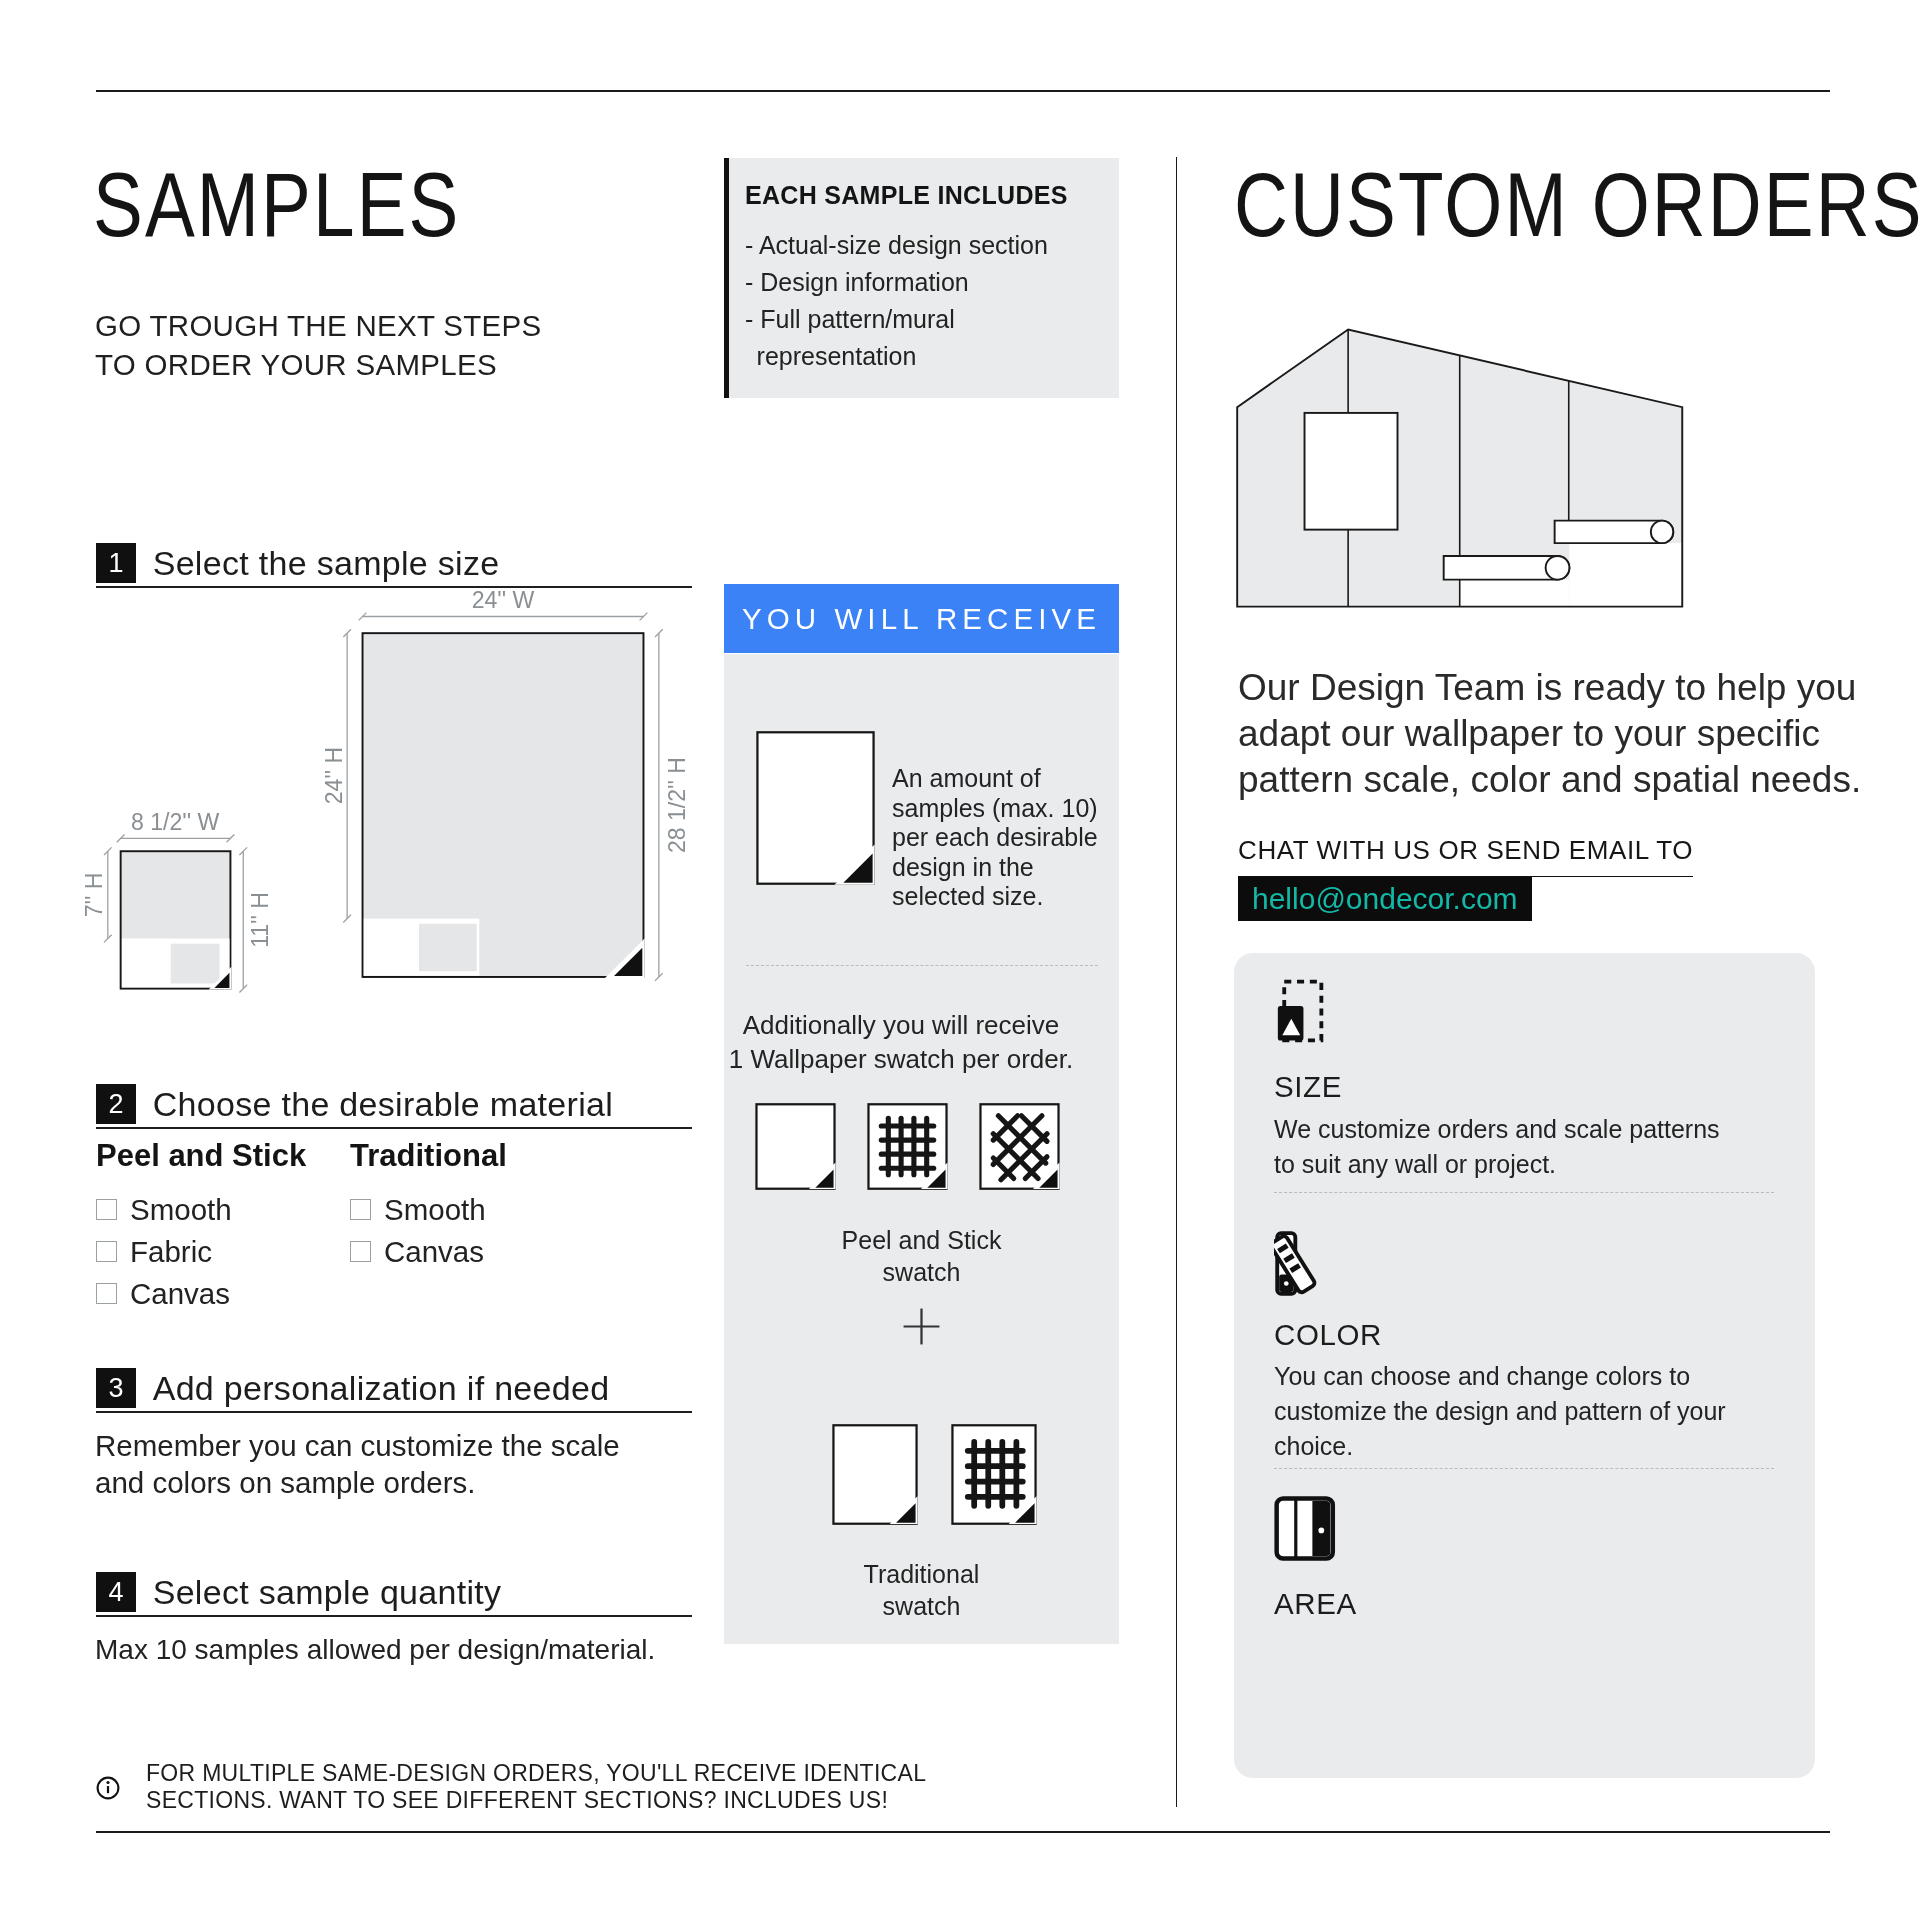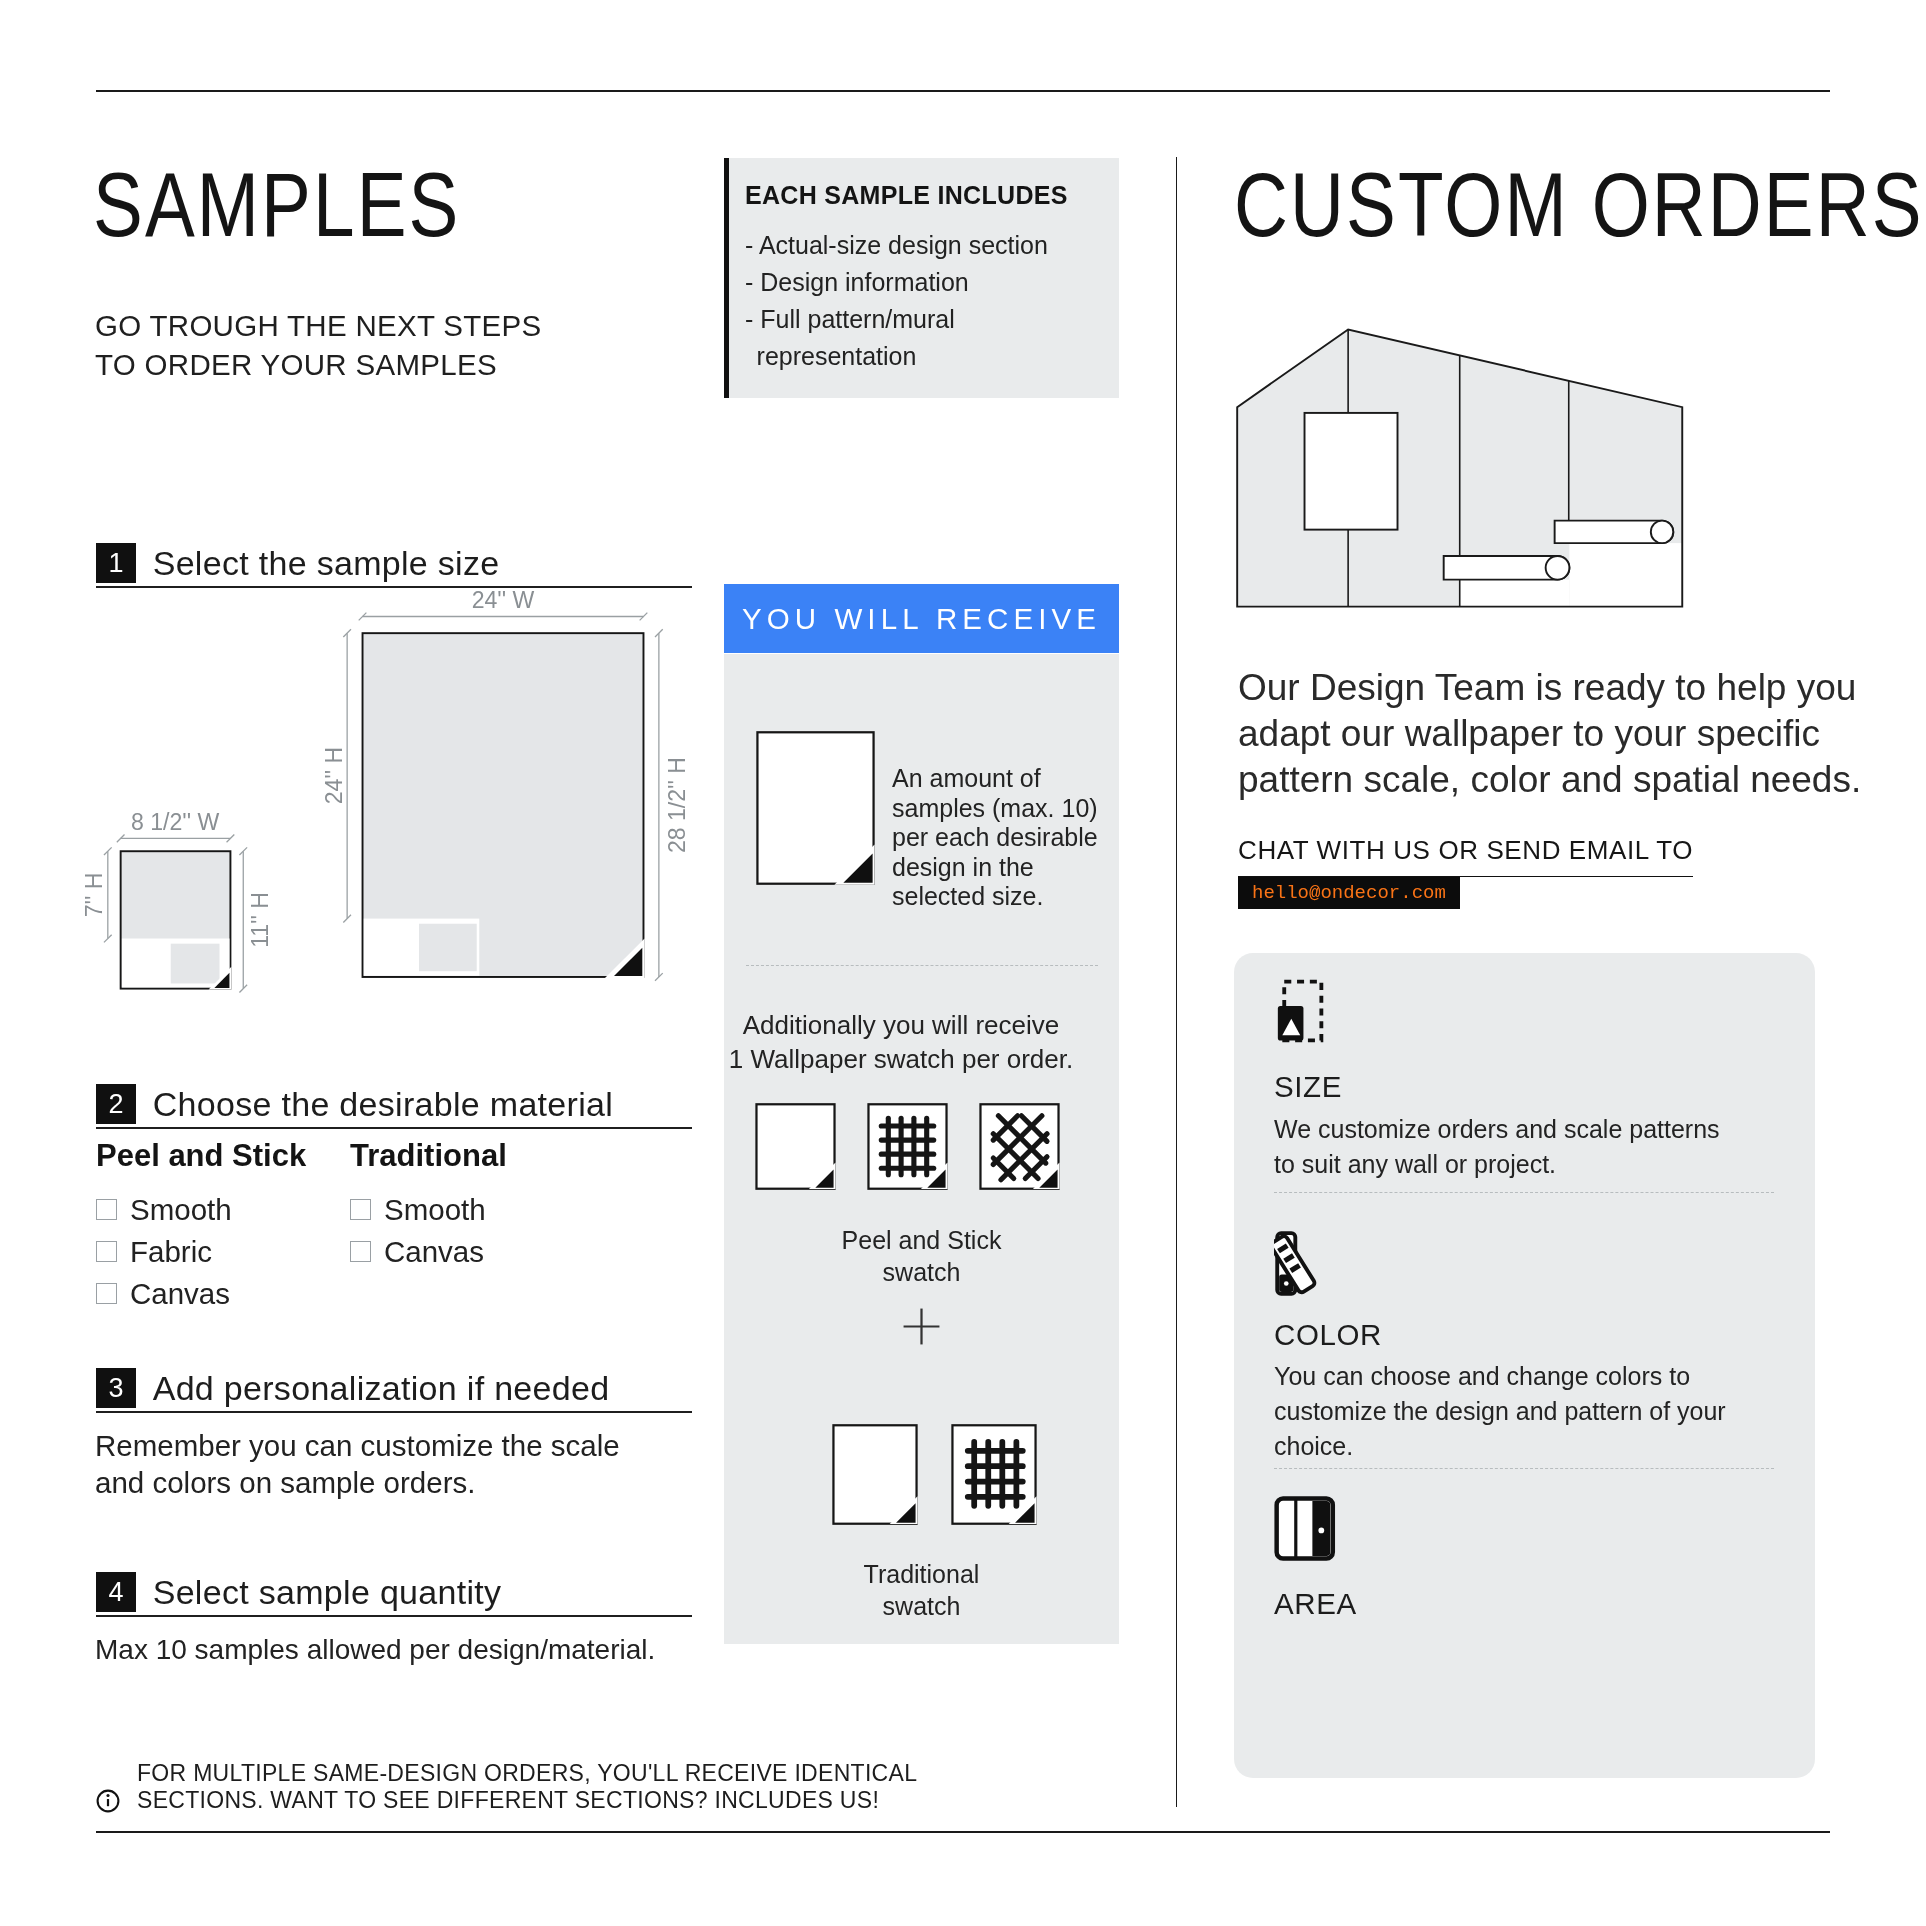--- a/index.html
+++ b/index.html
@@ -24,42 +24,42 @@
 
   
   .mat-title{font-size:31px;font-weight:700;color:#141414;margin-bottom:19px;white-space:nowrap;}
   .check-row{display:flex;align-items:center;gap:13px;margin-bottom:9px;height:33px;}
   .checkbox{width:19px;height:19px;border:1.9px solid #9aa0a4;background:#fff;flex:0 0 auto;}
   .check-label{font-size:29.5px;color:#222;white-space:nowrap;}
 
   .body-text{font-size:29.5px;line-height:37px;color:#222;white-space:nowrap;}
 
   
-  .note{display:flex;gap:16px;align-items:flex-end;}
+  .note{display:flex;gap:25px;align-items:center;}
   .note-text{font-size:23px;line-height:27px;letter-spacing:0.3px;color:#1d1d1d;white-space:nowrap;}
 
   
   .inc-box{background:#e9ebec;border-left:5.8px solid #101010;box-sizing:border-box;
            padding:23px 19px 22px 26px;}
   .inc-title{font-size:25px;font-weight:700;letter-spacing:0.3px;color:#141414;margin-bottom:16.7px;white-space:nowrap;}
   .inc-item{font-size:25px;line-height:37px;color:#222;white-space:nowrap;}
   .inc-cont{padding-left:11.6px;}
 
   .receive-bar{background:#3b82f6;color:#ffffff;display:flex;align-items:center;justify-content:center;
                font-size:29.5px;letter-spacing:5.1px;white-space:nowrap;}
   .mid-panel{background:#e9ebec;}
   .mid-text{font-size:25px;line-height:29.5px;color:#232323;white-space:nowrap;}
   .mid-center{text-align:center;font-size:26px;line-height:34px;color:#232323;white-space:nowrap;}
   .dash-div{border-top:1.3px dashed #b7bcbe;height:0;}
 
   
   .para{font-size:37px;line-height:46px;color:#2a2a2a;white-space:nowrap;}
   .chat{font-size:26px;letter-spacing:0.6px;color:#161616;display:inline-block;
         padding-bottom:10.3px;border-bottom:1.9px solid #111;white-space:nowrap;}
-  .email-badge{background:#0c0c0c;color:#f97316;font-size:19px;padding:5.1px 14px;display:inline-block;white-space:nowrap;font-family:Liberation Mono, monospace;}
+  .email-badge{background:#0c0c0c;color:#14b8a6;font-size:30px;padding:5.1px 14px;display:inline-block;white-space:nowrap;}
   .panel-right{background:#e9ebec;}
   .sec-head{font-size:29.5px;letter-spacing:0.6px;color:#1c1c1c;white-space:nowrap;}
   .sec-body{font-size:25px;line-height:35px;color:#232323;white-space:nowrap;}
 </style>
 </head>
 <body>
 
 <div class="canvas">
 
   <div class="abs rule-h" style="left:96px;top:90px;width:1734px;"></div>

